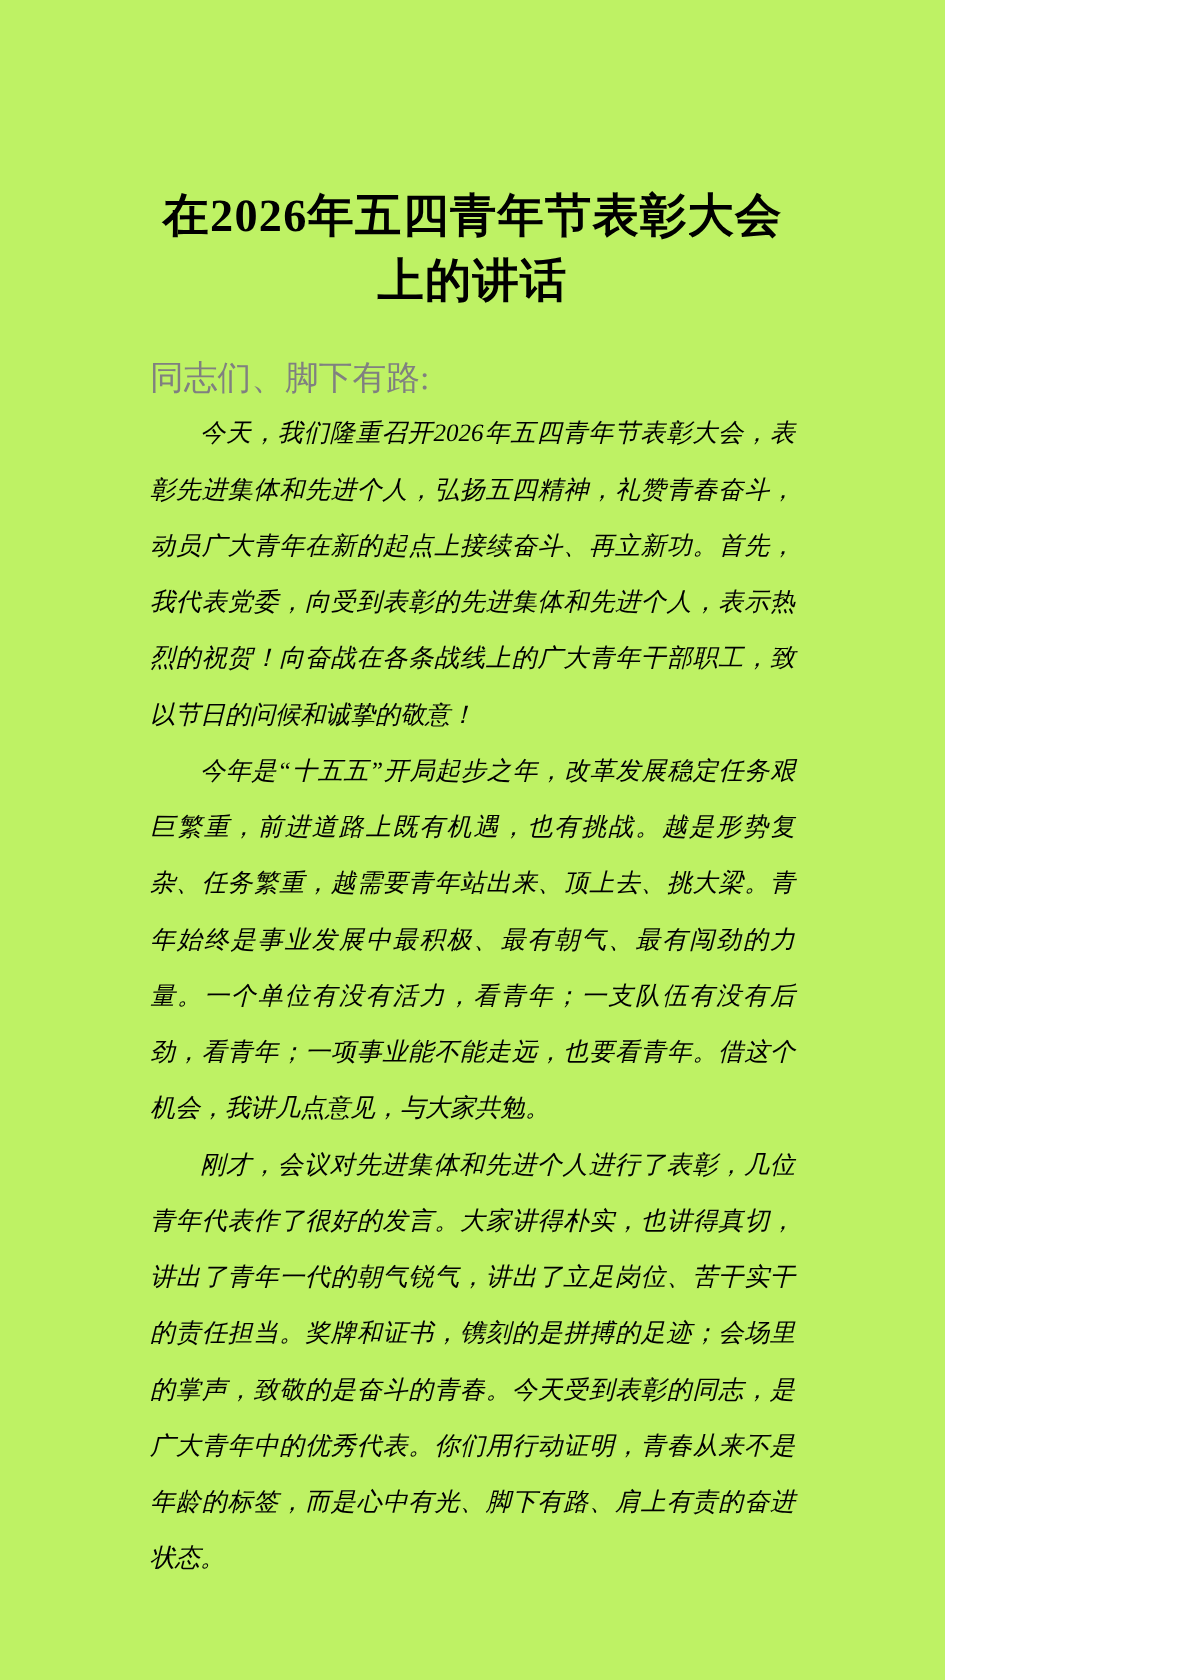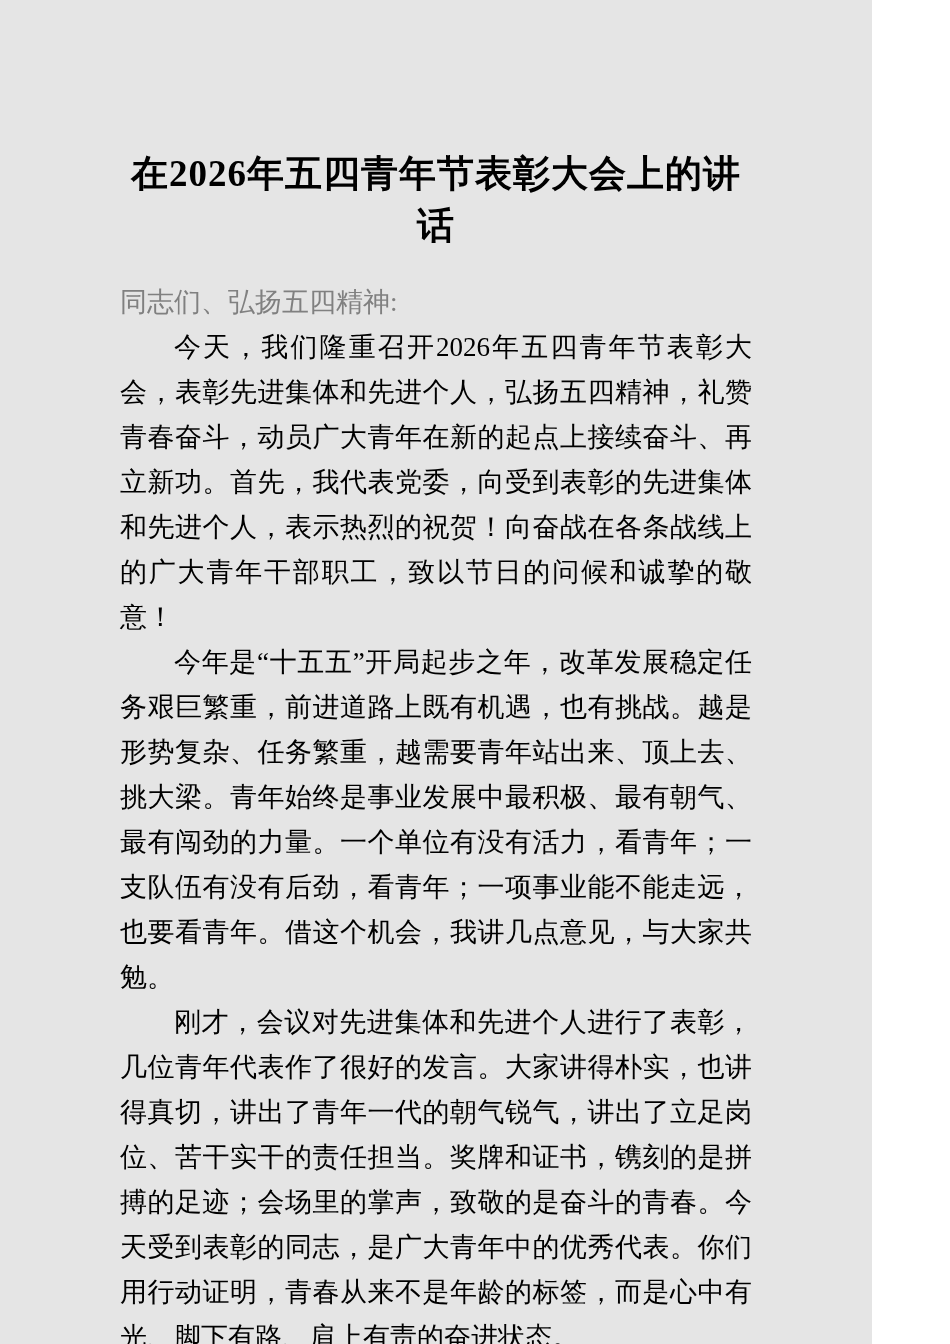--- a/index.html
+++ b/index.html
@@ -9,57 +9,58 @@
   }
   body {
     width: 950px;
     height: 1344px;
     overflow: hidden;
     font-family: "Liberation Serif", "DejaVu Serif", serif;
     color: #000000;
   }
   .page {
     box-sizing: border-box;
-    width: 872px;
+    width: 756px;
     height: 1344px;
     padding: 148px 120px 16px 120px;
-    background: #e5e5e5;
+    background: #bef264;
   }
   .doc-title {
     font-size: 37px;
     font-weight: bold;
     line-height: 52px;
     text-align: center;
     letter-spacing: 1px;
     margin: 0 0 28px 0;
     color: #000000;
   }
   .salutation {
     font-size: 27px;
     line-height: 45px;
     margin: 0;
     color: #808080;
     text-align: justify;
   }
   .para {
-    font-size: 27px;
+    font-size: 20px;
     line-height: 45px;
     margin: 0;
     color: #000000;
     text-align: justify;
     text-indent: 2em;
     word-break: break-all;
+    font-style: italic;
   }
 </style>
 </head>
 <body>
 
 <div class="page">
   <h1 class="doc-title">在2026年五四青年节表彰大会上的讲话</h1>
 
-  <p class="salutation">同志们、弘扬五四精神:</p>
+  <p class="salutation">同志们、脚下有路:</p>
 
   <p class="para">今天，我们隆重召开2026年五四青年节表彰大会，表彰先进集体和先进个人，弘扬五四精神，礼赞青春奋斗，动员广大青年在新的起点上接续奋斗、再立新功。首先，我代表党委，向受到表彰的先进集体和先进个人，表示热烈的祝贺！向奋战在各条战线上的广大青年干部职工，致以节日的问候和诚挚的敬意！</p>
 
   <p class="para">今年是“十五五”开局起步之年，改革发展稳定任务艰巨繁重，前进道路上既有机遇，也有挑战。越是形势复杂、任务繁重，越需要青年站出来、顶上去、挑大梁。青年始终是事业发展中最积极、最有朝气、最有闯劲的力量。一个单位有没有活力，看青年；一支队伍有没有后劲，看青年；一项事业能不能走远，也要看青年。借这个机会，我讲几点意见，与大家共勉。</p>
 
   <p class="para">刚才，会议对先进集体和先进个人进行了表彰，几位青年代表作了很好的发言。大家讲得朴实，也讲得真切，讲出了青年一代的朝气锐气，讲出了立足岗位、苦干实干的责任担当。奖牌和证书，镌刻的是拼搏的足迹；会场里的掌声，致敬的是奋斗的青春。今天受到表彰的同志，是广大青年中的优秀代表。你们用行动证明，青春从来不是年龄的标签，而是心中有光、脚下有路、肩上有责的奋进状态。</p>
 </div>
 
 </body></html>

